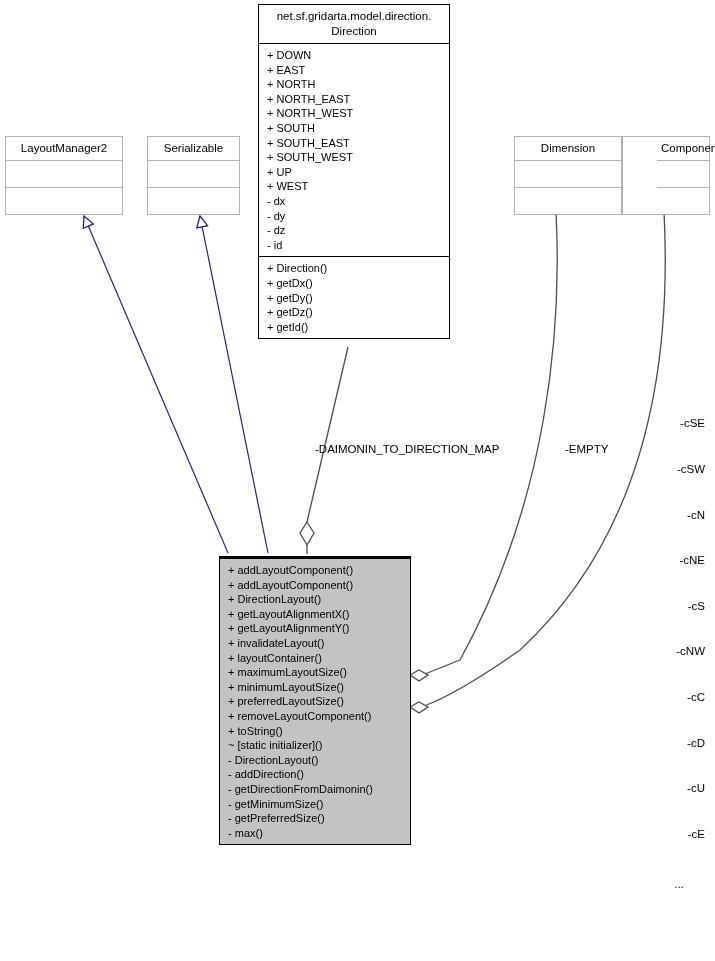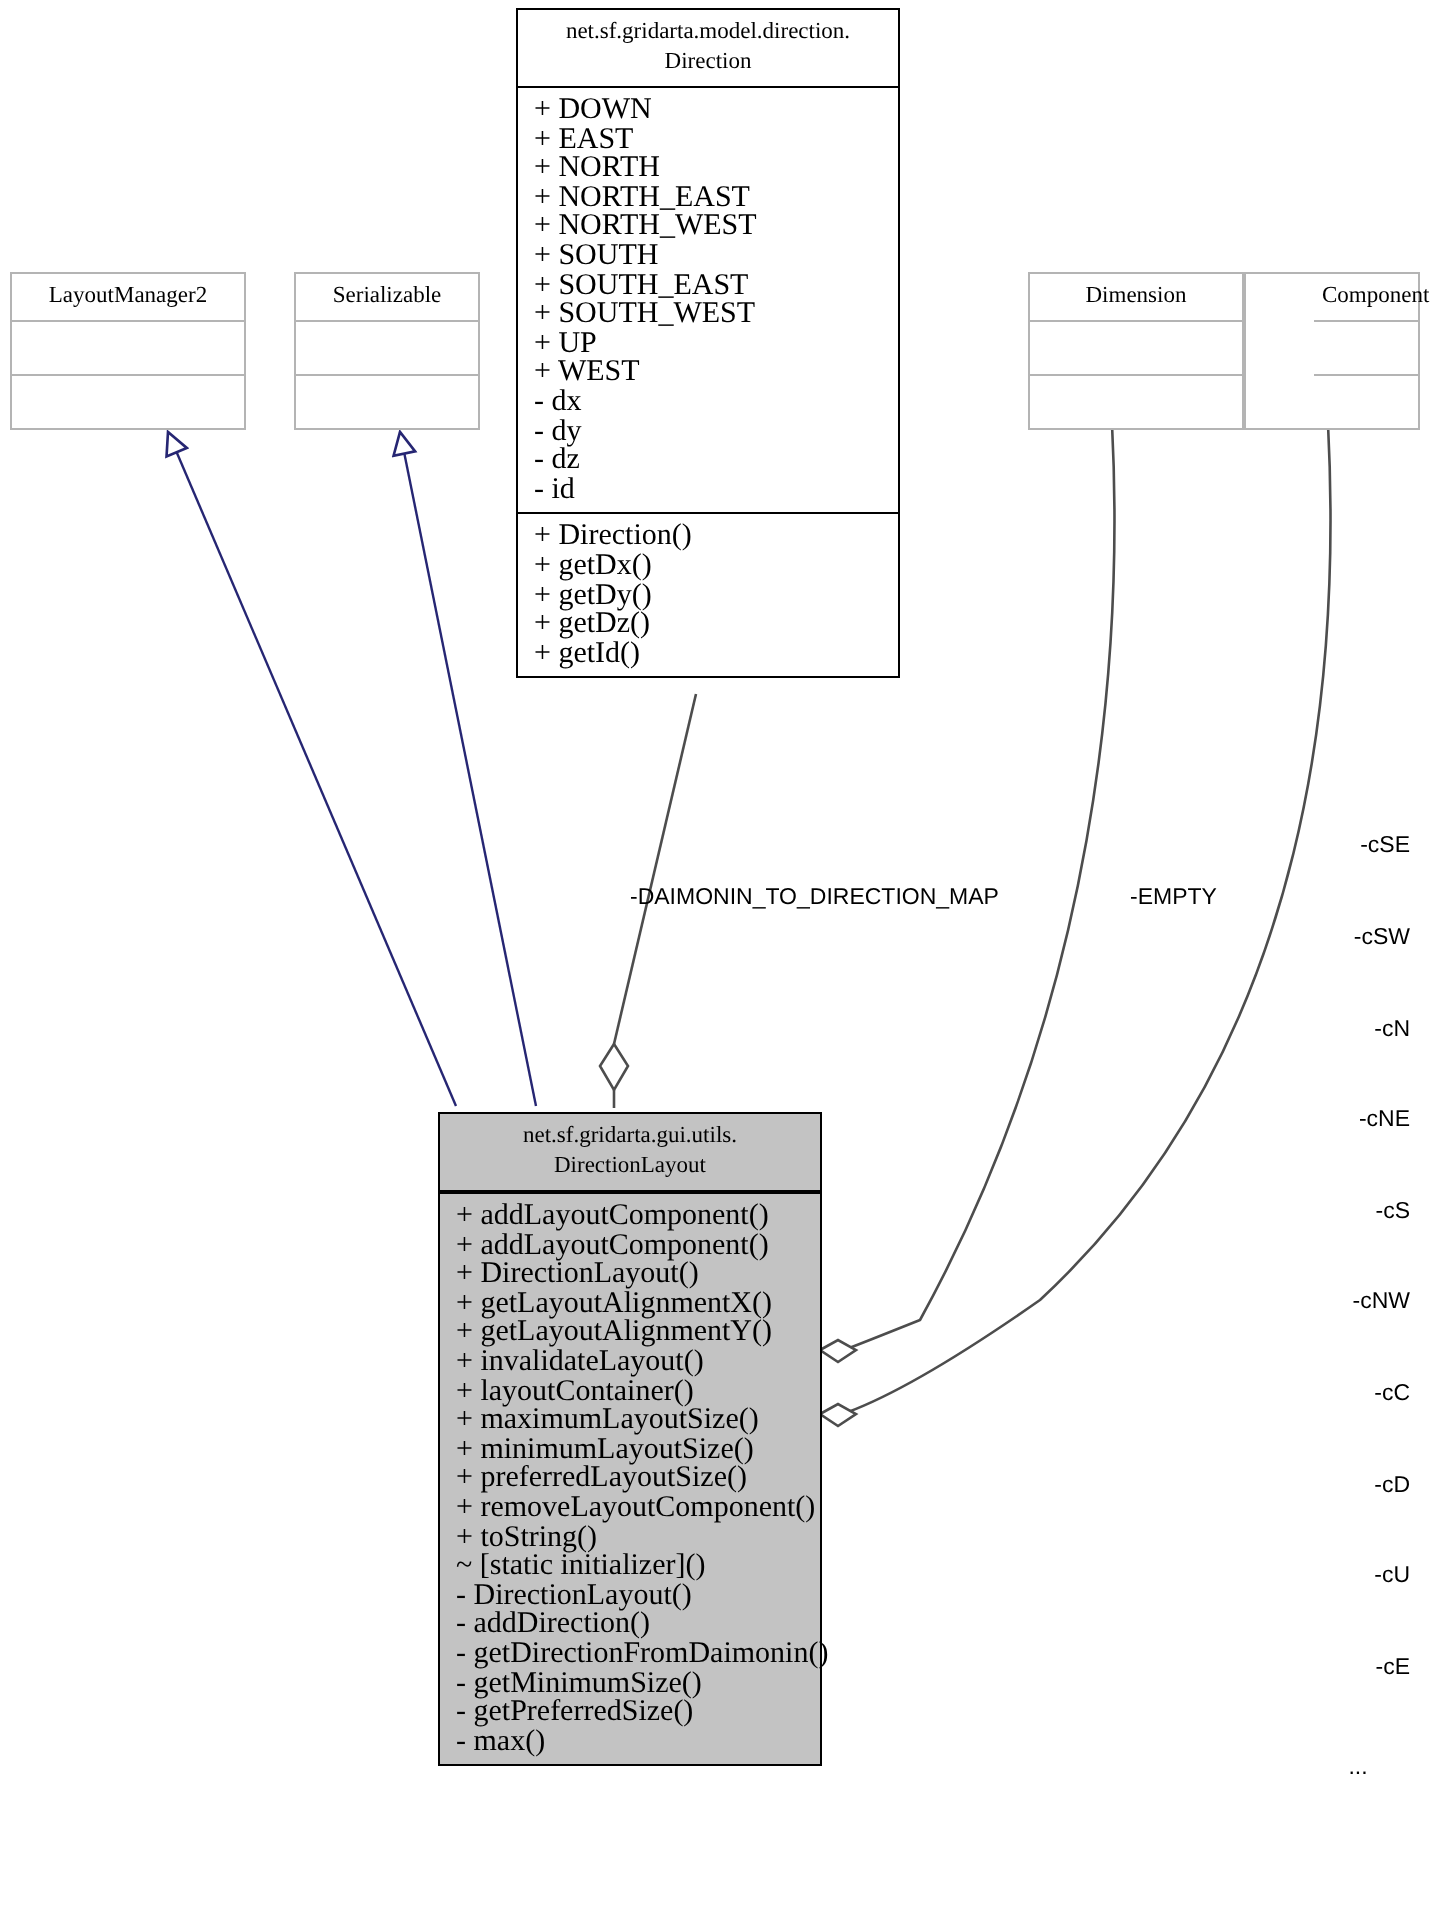--- a/index.html
+++ b/index.html
@@ -32,21 +32,20 @@
   }
 
   
   .uml-class {
     position: absolute;
     box-sizing: border-box;
     border: 1px solid #000000;
     background: #ffffff;
     display: flex;
     flex-direction: column;
-    font-family: Liberation Serif, serif;
   }
   .uml-class.filled {
     background: #c3c3c3;
     border: 1px solid #000000;
   }
   .uml-class.light-border {
     border: 1px solid #b4b4b4;
   }
 
   .uml-title {
@@ -59,21 +58,21 @@
   }
   .uml-sep {
     border-top: 1px solid #000000;
     height: 0;
   }
   .uml-sep.light {
     border-top: 1px solid #b4b4b4;
   }
   .uml-compartment {
     padding: 4px 0 4px 8px;
-    font-size: 15px;
+    font-size: 11px;
     line-height: 14.6px;
     color: #000000;
   }
   .uml-compartment.empty {
     min-height: 26px;
     padding: 0;
   }
   .uml-row {
     white-space: pre;
   }
@@ -178,22 +177,20 @@
 
   <div class="uml-class light-border" style="left:622px; top:136px; width:88px;padding-left:34px;">
     <div class="uml-title">Component</div>
     <div class="uml-sep light"></div>
     <div class="uml-compartment empty"></div>
     <div class="uml-sep light"></div>
     <div class="uml-compartment empty"></div>
   </div>
 
   <div class="uml-class filled" style="left:219px; top:556px; width:192px;">
-    <div class="uml-title">net.sf.gridarta.gui.utils.
-DirectionLayout</div>
     <div class="uml-sep"></div>
     <div class="uml-sep"></div>
     <div class="uml-compartment">
       <div class="uml-row">+ addLayoutComponent()</div>
       <div class="uml-row">+ addLayoutComponent()</div>
       <div class="uml-row">+ DirectionLayout()</div>
       <div class="uml-row">+ getLayoutAlignmentX()</div>
       <div class="uml-row">+ getLayoutAlignmentY()</div>
       <div class="uml-row">+ invalidateLayout()</div>
       <div class="uml-row">+ layoutContainer()</div>

